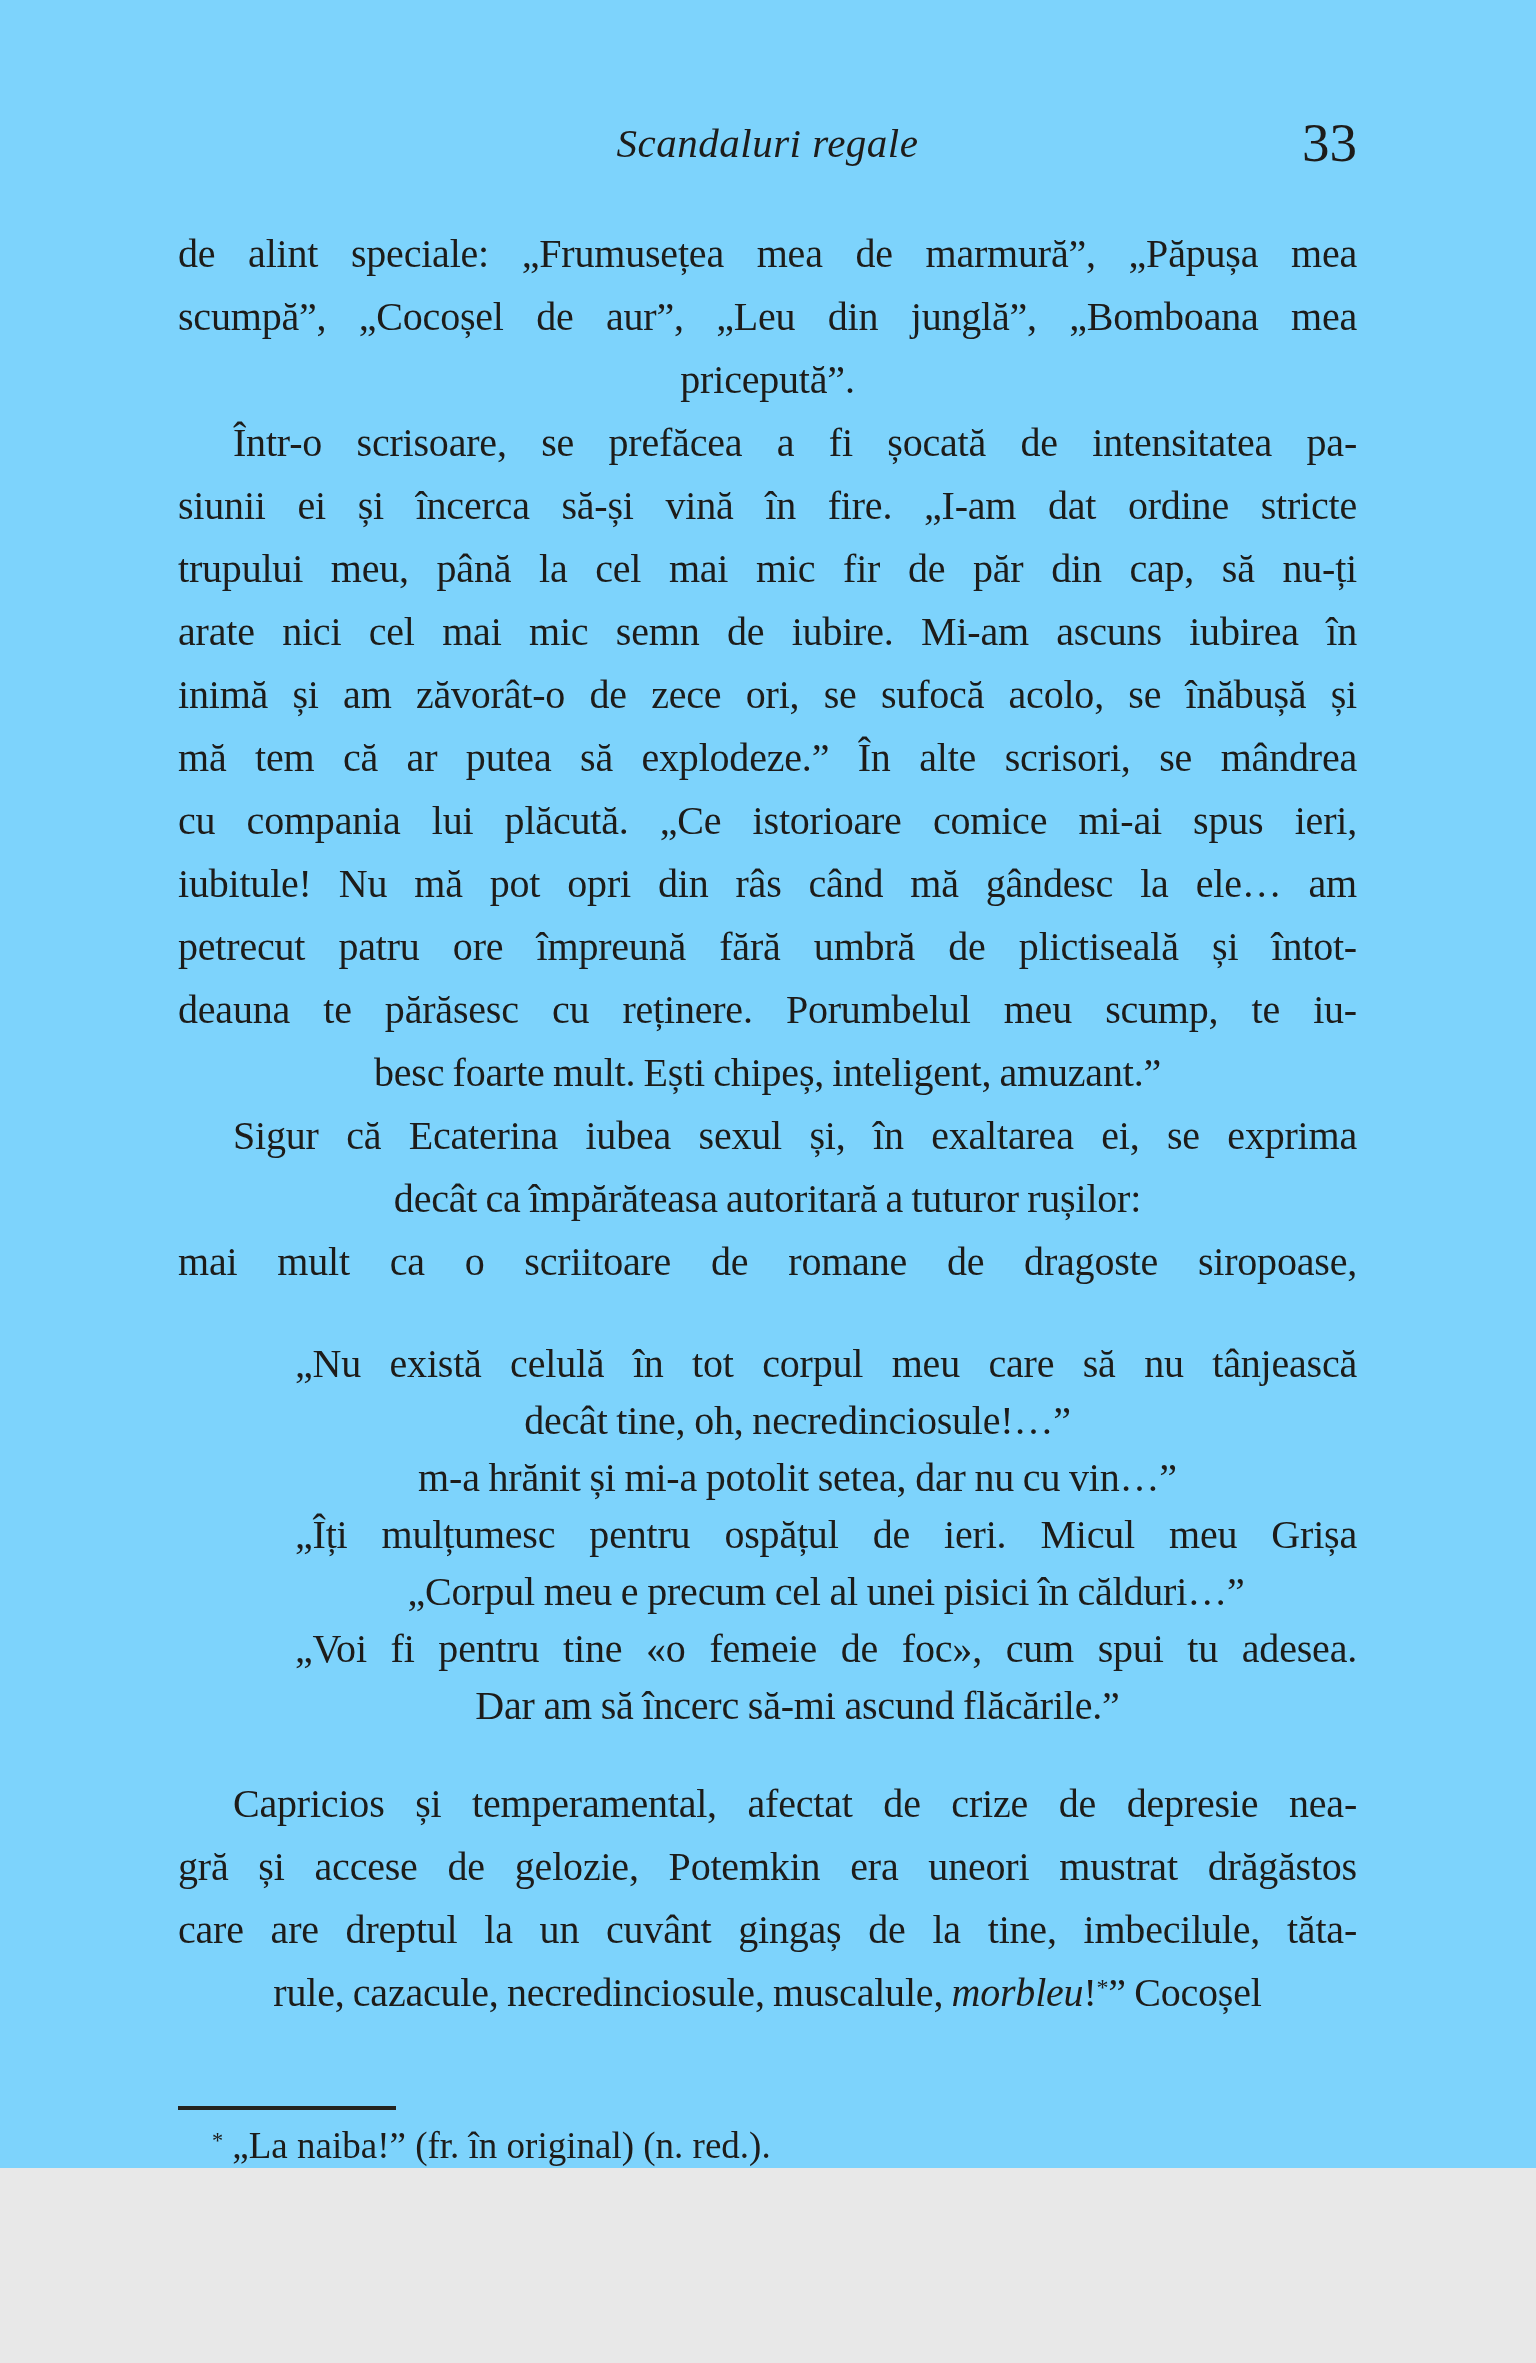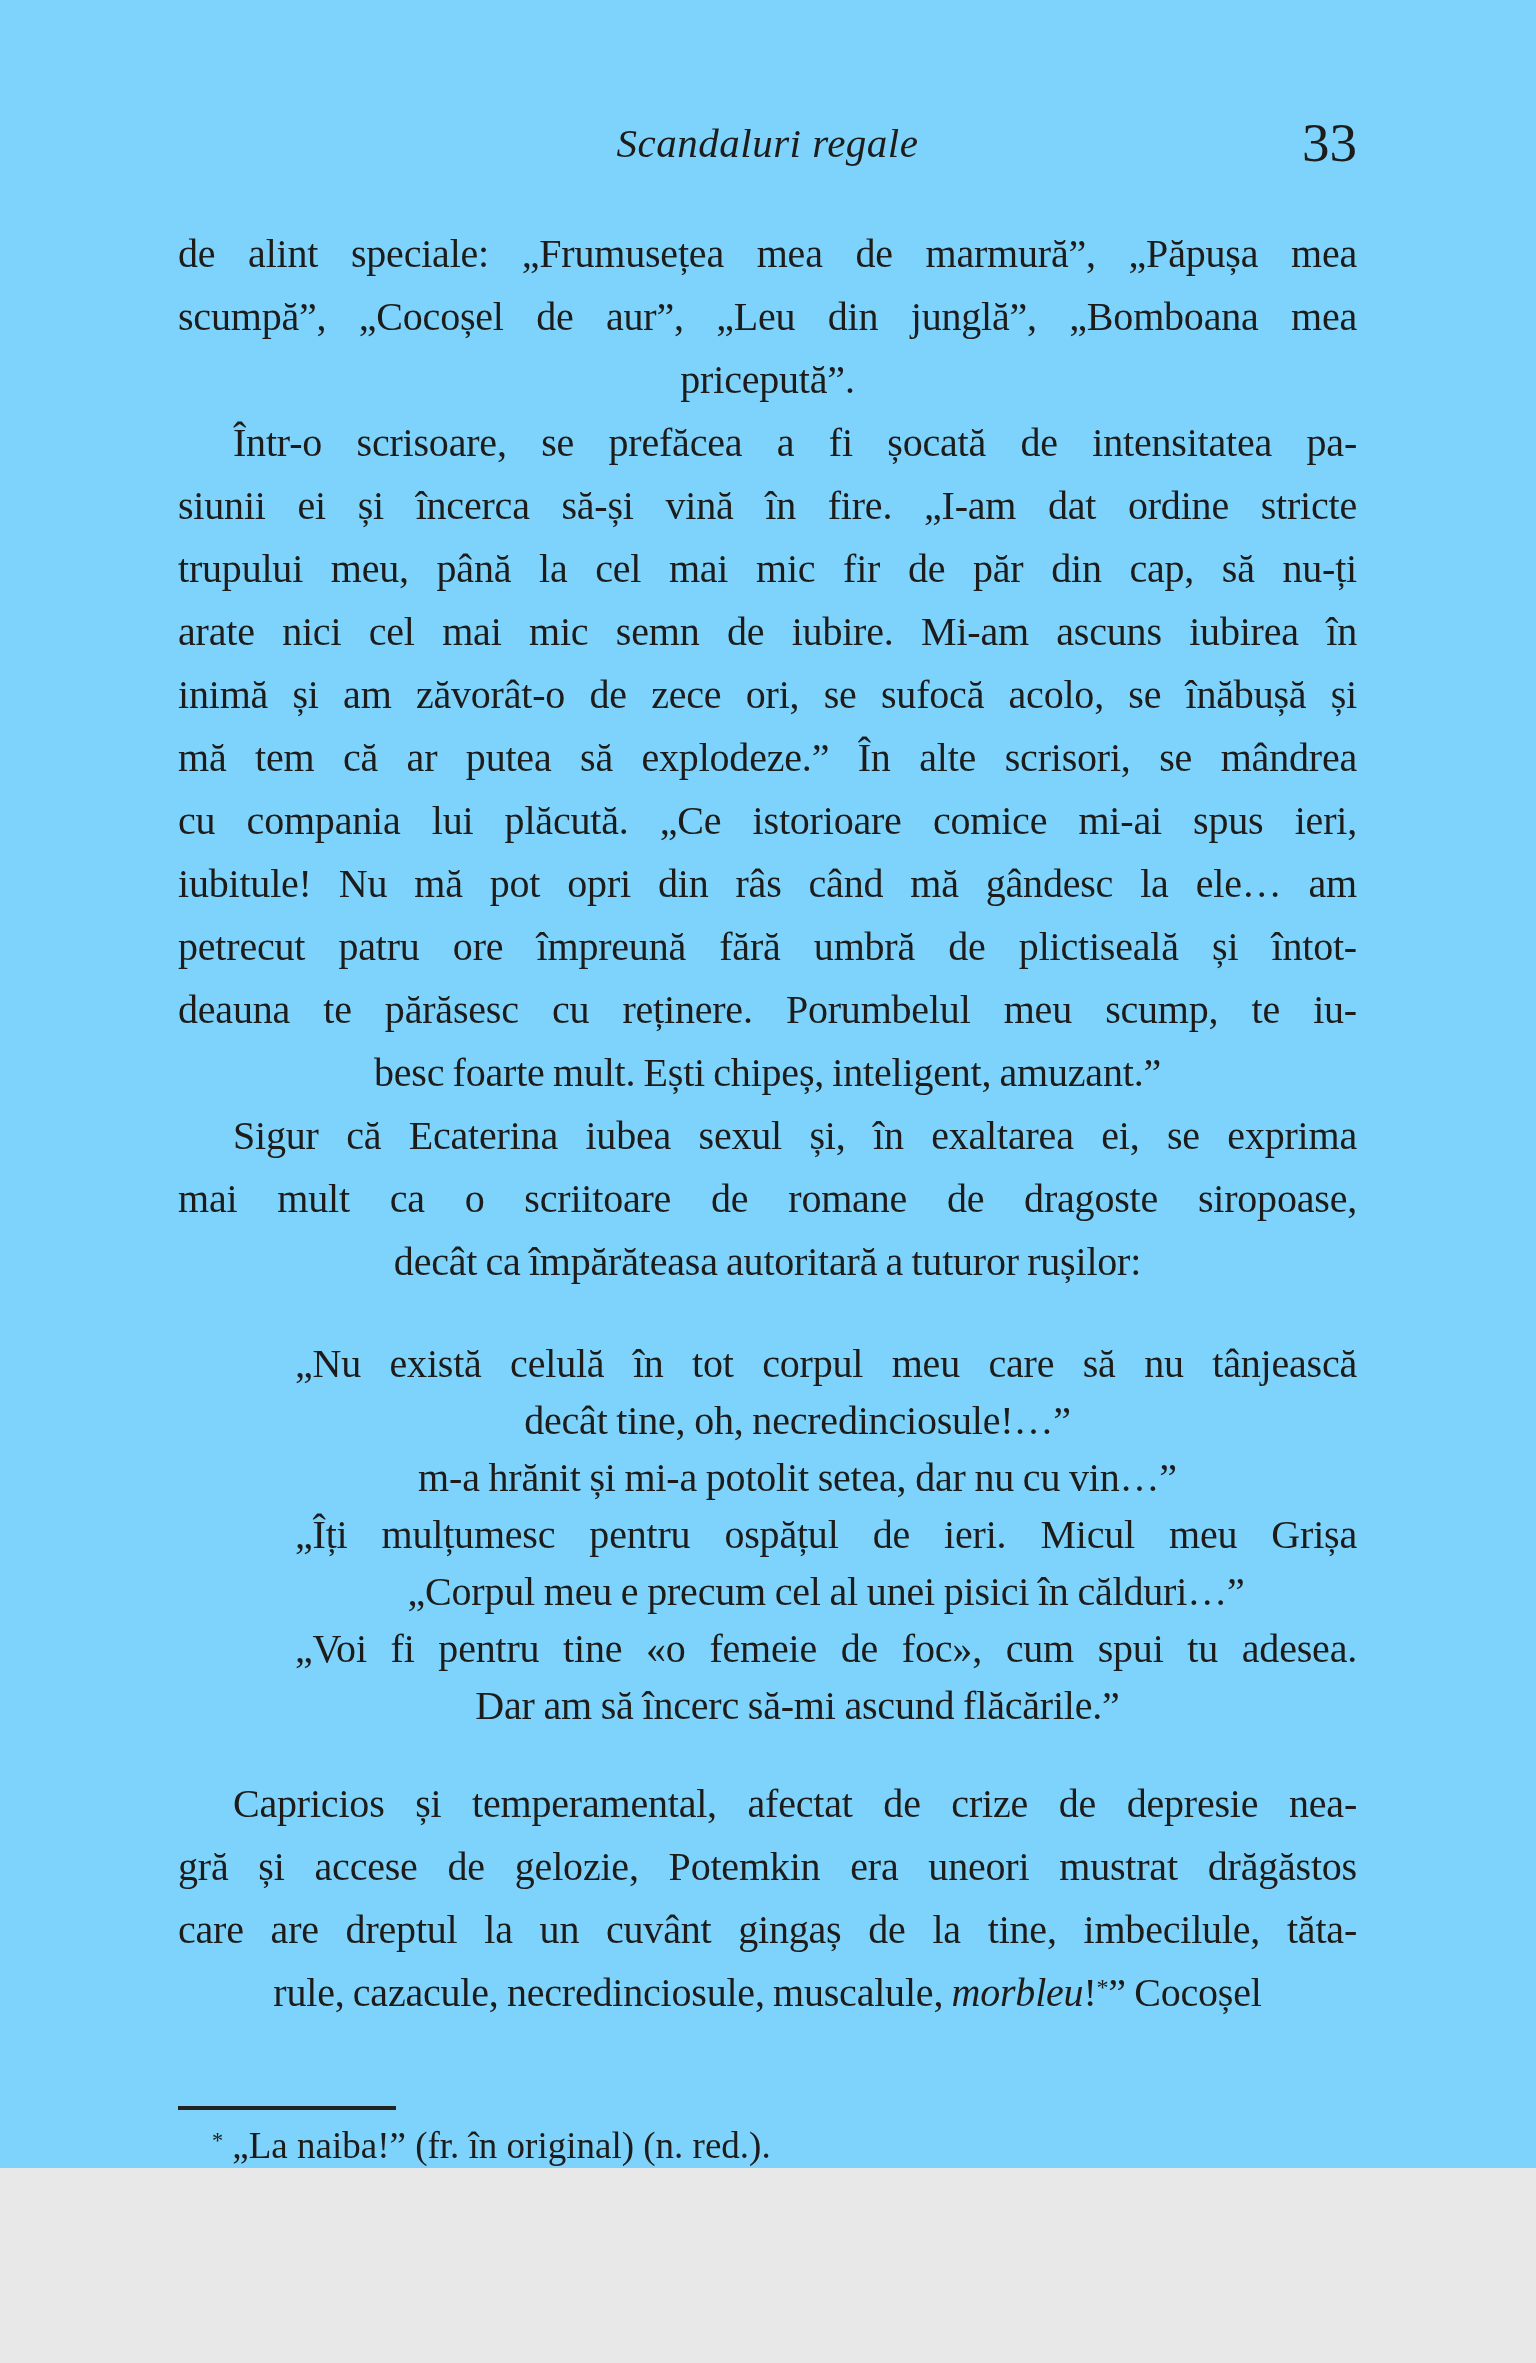--- a/index.html
+++ b/index.html
@@ -102,22 +102,22 @@
       <div class="line j">mă tem că ar putea să explodeze.” În alte scrisori, se mândrea</div>
       <div class="line j">cu compania lui plăcută. „Ce istorioare comice mi-ai spus ieri,</div>
       <div class="line j">iubitule! Nu mă pot opri din râs când mă gândesc la ele… am</div>
       <div class="line j">petrecut patru ore împreună fără umbră de plictiseală și întot-</div>
       <div class="line j">deauna te părăsesc cu reținere. Porumbelul meu scump, te iu-</div>
       <div class="line last">besc foarte mult. Ești chipeș, inteligent, amuzant.”</div>
     </div>
 
     <div>
       <div class="line j ind">Sigur că Ecaterina iubea sexul și, în exaltarea ei, se exprima</div>
+      <div class="line last">decât ca împărăteasa autoritară a tuturor rușilor:</div>
       <div class="line j">mai mult ca o scriitoare de romane de dragoste siropoase,</div>
-      <div class="line last">decât ca împărăteasa autoritară a tuturor rușilor:</div>
     </div>
 
     <div class="quote-block">
       <div>
         <div class="qline j qind">„Nu există celulă în tot corpul meu care să nu tânjească</div>
         <div class="qline last">decât tine, oh, necredinciosule!…”</div>
       </div>
       <div>
         <div class="qline last">m-a hrănit și mi-a potolit setea, dar nu cu vin…”</div>
         <div class="qline j qind">„Îți mulțumesc pentru ospățul de ieri. Micul meu Grișa</div>

